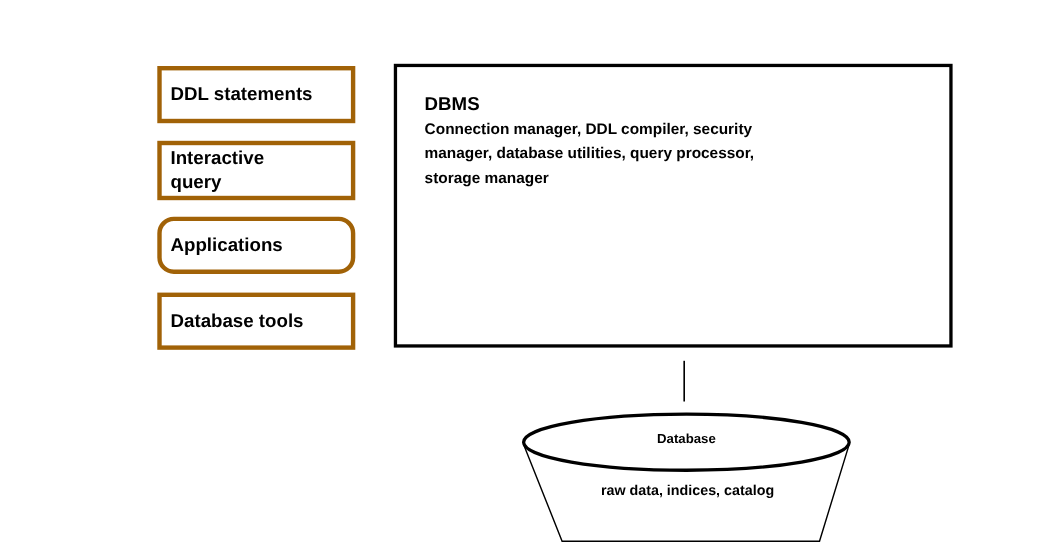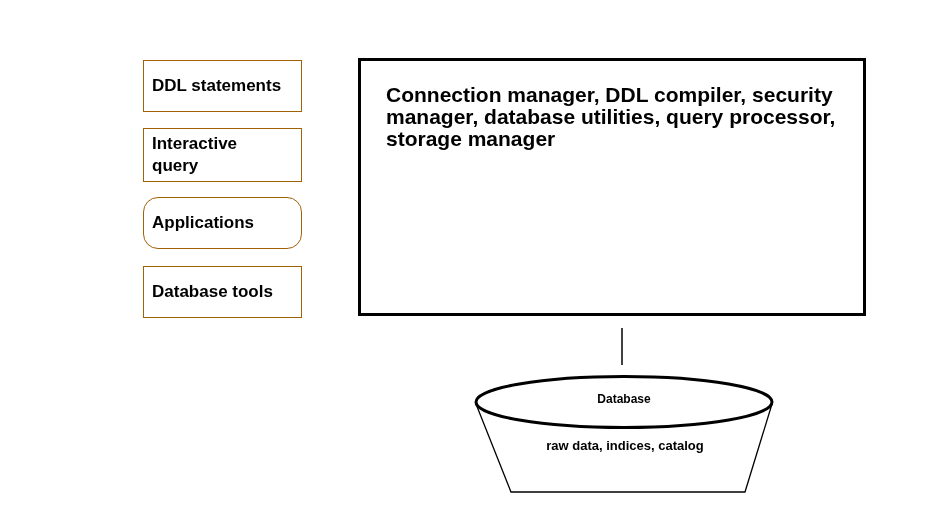--- a/index.html
+++ b/index.html
@@ -19,22 +19,22 @@
   .shape-layer {
     position: absolute;
     left: 0;
     top: 0;
     width: 946px;
     height: 507px;
   }
   .input-box {
     position: absolute;
     left: 143px;
-    width: 159px;
-    border: 1px solid #a16207;
+    width: 180px;
+    border: 4px solid #a16207;
     box-sizing: border-box;
     background: #ffffff;
     display: flex;
     align-items: center;
   }
   .input-box .label {
     padding-left: 8px;
     font-size: 17px;
     font-weight: bold;
     line-height: 22px;
@@ -55,21 +55,21 @@
     box-sizing: border-box;
     background: #ffffff;
     padding: 23px 20px 0 25px;
   }
   .dbms-title {
     font-size: 17px;
     font-weight: bold;
     line-height: 22px;
   }
   .dbms-components {
-    font-size: 21px;
+    font-size: 14px;
     font-weight: bold;
     line-height: 22px;
     white-space: pre-line;
     max-width: 450px;
   }
   .db-label {
     position: absolute;
     left: 504px;
     top: 392px;
     width: 240px;
@@ -106,20 +106,21 @@
 query</span>
   </div>
   <div class="input-box box-3">
     <span class="label">Applications</span>
   </div>
   <div class="input-box box-4">
     <span class="label">Database tools</span>
   </div>
 
   <div class="dbms-box">
+    <div class="dbms-title">DBMS</div>
     <div class="dbms-components">Connection manager, DDL compiler, security
 manager, database utilities, query processor,
 storage manager</div>
   </div>
 
   <div class="db-label">Database</div>
   <div class="db-contents">raw data, indices, catalog</div>
 
 </div>
 

